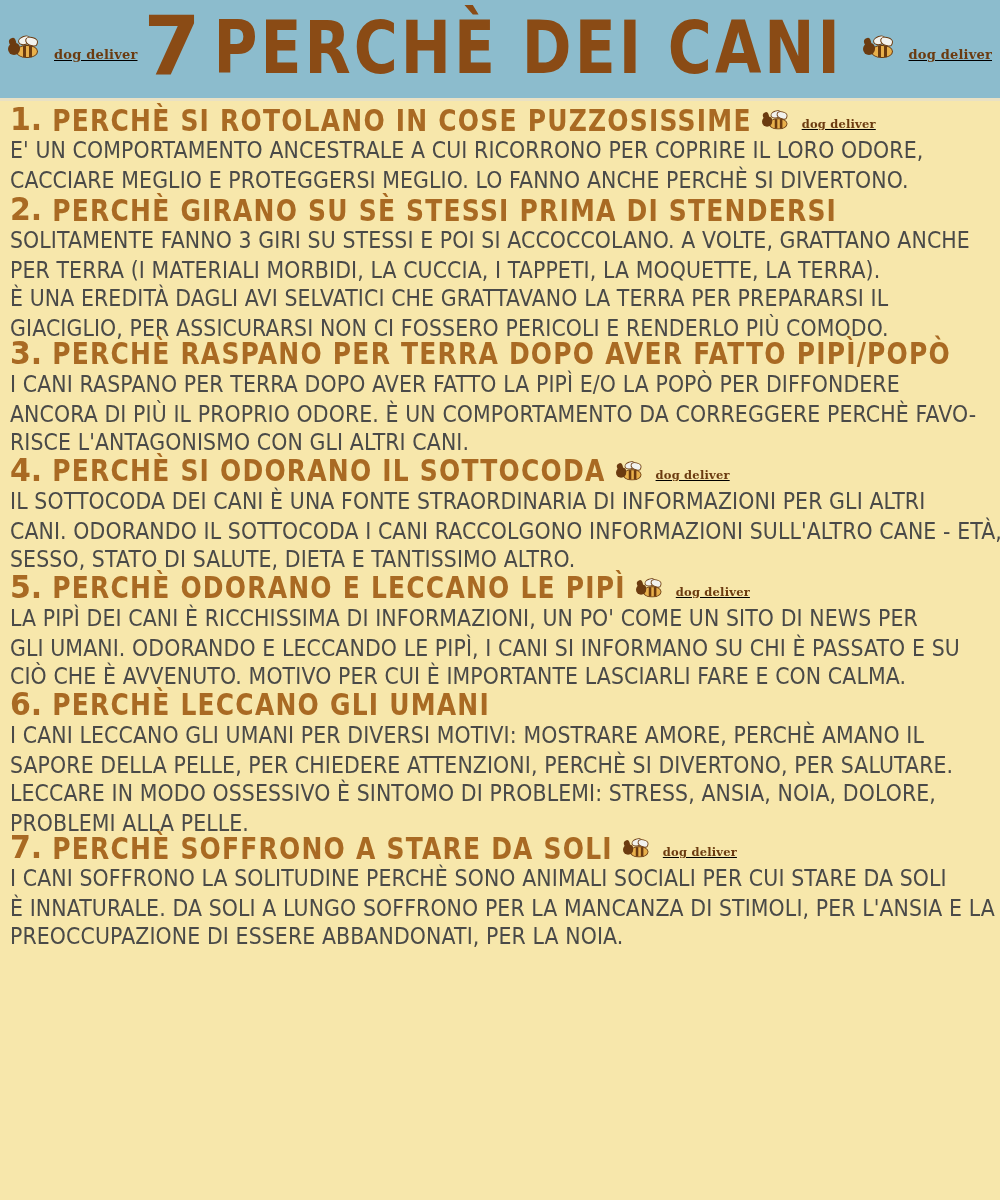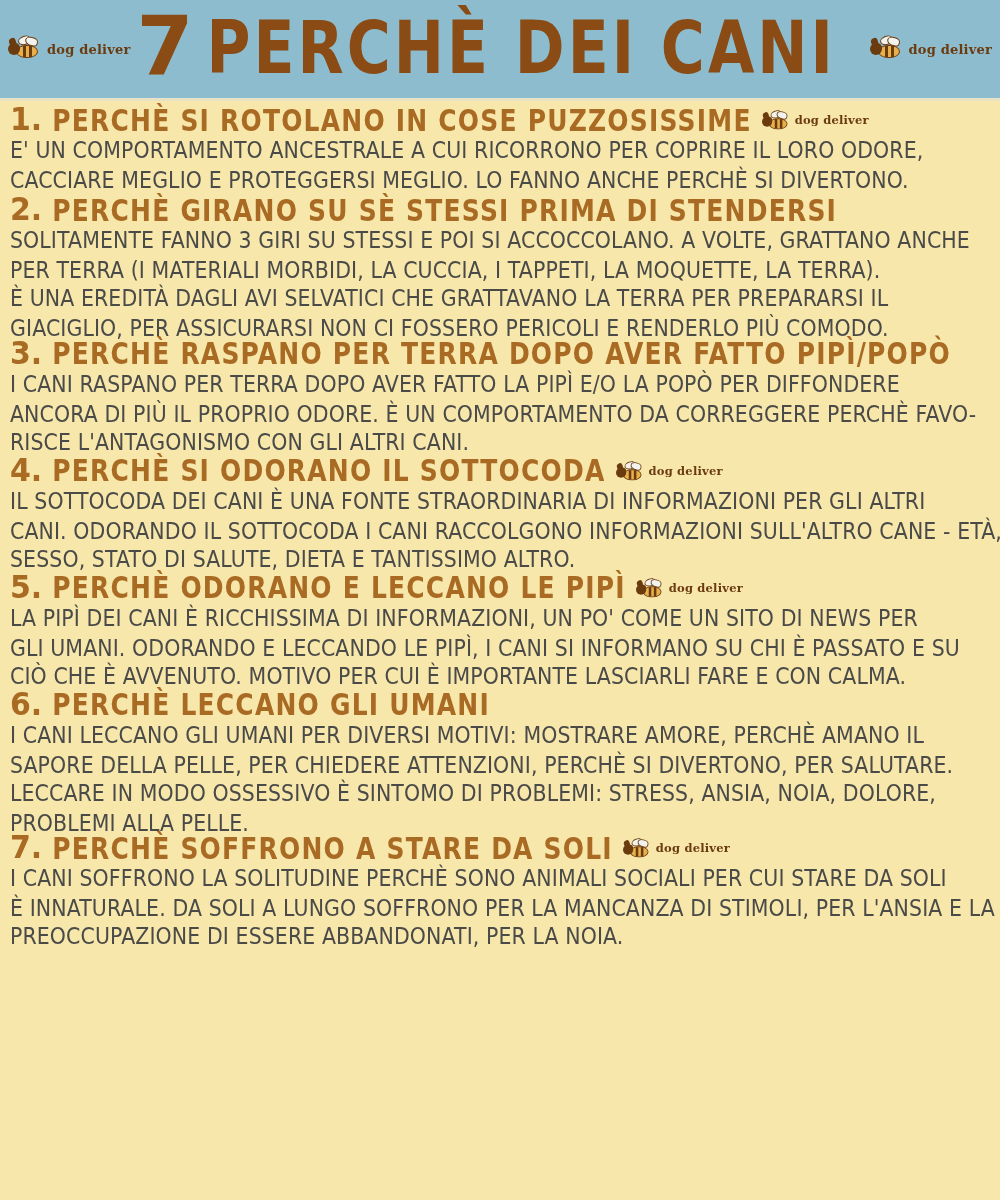--- a/index.html
+++ b/index.html
@@ -59,23 +59,24 @@
     line-height: 1;
     transform: scaleY(1.22) translateY(-1px);
     transform-origin: left center;
     white-space: nowrap;
   }
   .spacer { flex: 1 1 auto; }
 
   
   .brand {
     display: inline-flex;
-    align-items: center;
-    gap: 5px;
+    align-items: flex-end;
+    gap: 12px;
     flex: 0 0 auto;
+    text-decoration: underline;
   }
   .brand .mark {
     position: relative;
     width: 34px;
     height: 26px;
     flex: 0 0 auto;
   }
   .brand .mark .body {
     position: absolute;
     left: 8px; top: 9px;

